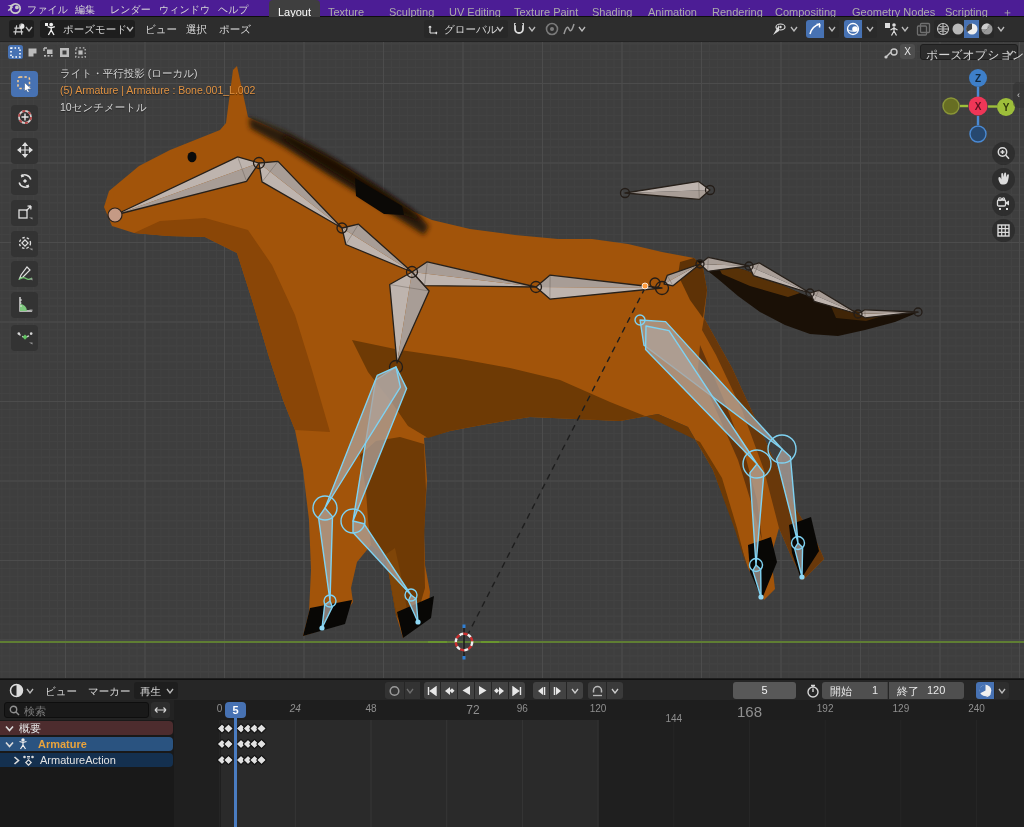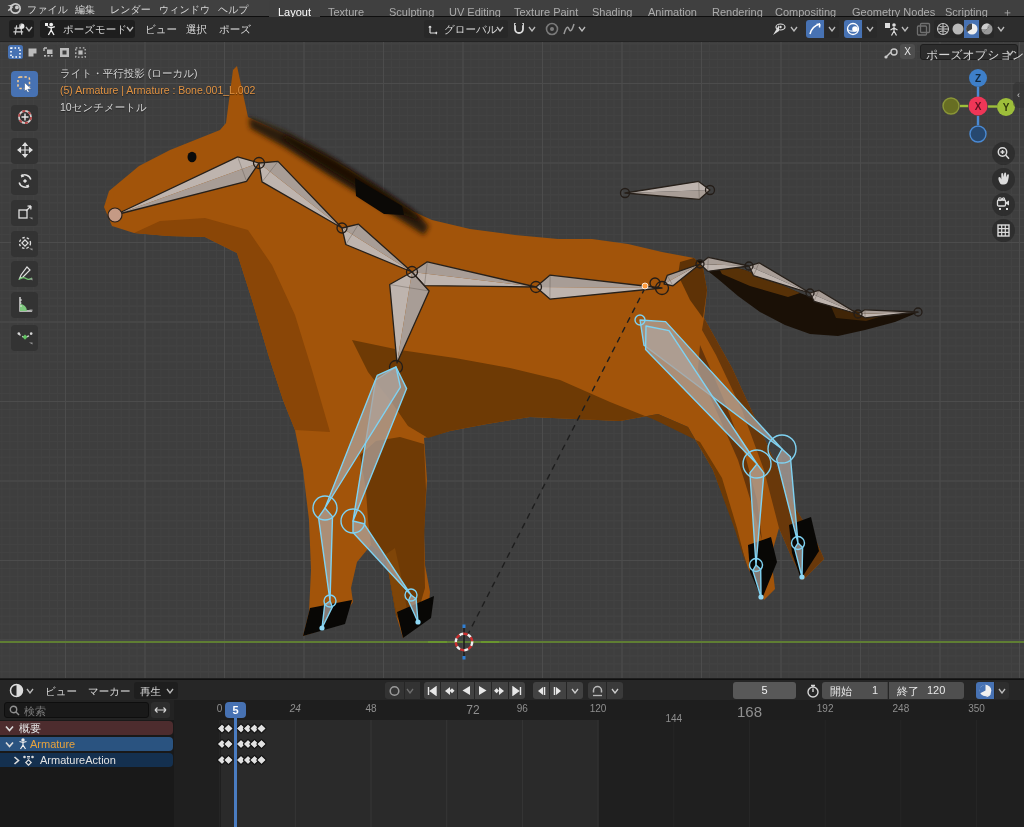--- a/index.html
+++ b/index.html
@@ -1,18 +1,18 @@
 <!DOCTYPE html>
 <html><head><meta charset="utf-8">
 <style>
 *{margin:0;padding:0;box-sizing:border-box}
 html,body{width:1024px;height:827px;overflow:hidden;background:#1d1d1d;
 font-family:"Liberation Sans",sans-serif;-webkit-font-smoothing:antialiased}
 .abs{position:absolute}
-#topbar{position:absolute;left:0;top:0;width:1024px;height:17px;background:#404040;border-bottom:1px solid #0e0e0e}
+#topbar{position:absolute;left:0;top:0;width:1024px;height:17px;background:#4c1d95;border-bottom:1px solid #0e0e0e}
 .menu{position:absolute;top:2px;font-size:10px;color:#d6d6d6;line-height:15px}
 .tab{position:absolute;top:0;font-size:11px;color:#ababab;line-height:16px;padding:4px 9px;border-radius:4px 4px 0 0}
 .tab.on{background:#3f3f3f;color:#fff}
 #hdr2{position:absolute;left:0;top:17px;width:1024px;height:25px;background:#2d2d2d;border-bottom:1px solid #232323}
 .h2t{position:absolute;font-size:10.5px;color:#dcdcdc;top:6px}
 .btnbox{position:absolute;background:#1e1e1e;border-radius:3px}
 #viewport{position:absolute;left:0;top:42px;width:1024px;height:636px;background:#3e3e3e;overflow:hidden}
 #vpsvg{position:absolute;left:0;top:-42px}
 .vptxt{position:absolute;font-size:10.5px;color:#d4d4d4;text-shadow:0 1px 1px rgba(0,0,0,0.5)}
 .toolbtn{position:absolute;left:11px;width:27px;height:26px;background:rgba(50,50,50,0.92);border-radius:4px}
@@ -585,22 +585,22 @@
  <div id="rlabels">
       <div style="position: absolute; top: 3px; font-size: 10px; color: rgb(143, 143, 143); transform: translateX(-50%); left: 219.6px;">0</div>
       <div style="position: absolute; top: 3px; font-size: 10px; color: rgb(143, 143, 143); transform: translateX(-50%); left: 295.296px; font-style: italic;">24</div>
       <div style="position: absolute; top: 3px; font-size: 10px; color: rgb(143, 143, 143); transform: translateX(-50%); left: 370.992px;">48</div>
       <div style="position: absolute; top: 3px; font-size: 12px; color: rgb(143, 143, 143); transform: translateX(-50%); left: 473px;">72</div>
       <div style="position: absolute; top: 3px; font-size: 10px; color: rgb(143, 143, 143); transform: translateX(-50%); left: 522.384px;">96</div>
       <div style="position: absolute; top: 3px; font-size: 10px; color: rgb(143, 143, 143); transform: translateX(-50%); left: 598.08px;">120</div>
       <div style="position: absolute; top: 13px; font-size: 10px; color: rgb(143, 143, 143); transform: translateX(-50%); left: 673.776px;">144</div>
       <div style="position: absolute; top: 3px; font-size: 15px; color: rgb(143, 143, 143); transform: translateX(-50%); left: 749.472px;">168</div>
       <div style="position: absolute; top: 3px; font-size: 10px; color: rgb(143, 143, 143); transform: translateX(-50%); left: 825.168px;">192</div>
-      <div style="position: absolute; top: 3px; font-size: 10px; color: rgb(143, 143, 143); transform: translateX(-50%); left: 900.864px;">248</div>
-      <div style="position: absolute; top: 3px; font-size: 10px; color: rgb(143, 143, 143); transform: translateX(-50%); left: 976.56px;">350</div>
+      <div style="position: absolute; top: 3px; font-size: 10px; color: rgb(143, 143, 143); transform: translateX(-50%); left: 900.864px;">129</div>
+      <div style="position: absolute; top: 3px; font-size: 10px; color: rgb(143, 143, 143); transform: translateX(-50%); left: 976.56px;">240</div>
     </div>
 
  <div class="abs" style="left:0;top:0;width:174px;height:20px;background:#232323"></div>
  <div class="abs" style="left:4px;top:2px;width:145px;height:16px;background:#191919;border:1px solid #0e0e0e;border-radius:3px"></div>
  <svg class="abs" style="left:9px;top:5px" width="11" height="11" viewBox="0 0 11 11">
   <circle cx="4.5" cy="4.5" r="3.2" fill="none" stroke="#909090" stroke-width="1.4"></circle>
   <path d="M7 7 L10 10" stroke="#909090" stroke-width="1.4"></path>
  </svg>
  <span class="abs" style="left:24px;top:4px;font-size:11px;color:#7c7c7c">検索</span>
  <div class="abs" style="left:151px;top:2px;width:19px;height:16px;background:#2d2d2d;border-radius:3px"></div>
@@ -614,21 +614,21 @@
   <span style="position:absolute;left:19px">概要</span>
  </div>
  <div class="chan" style="top:37px;background:#2a5380">
   <svg class="abs" style="left:5px;top:4px" width="9" height="7" viewBox="0 0 9 7">
         <path d="M1 1.5 L4.5 5.5 L8 1.5" fill="none" stroke="#dcdcdc" stroke-width="1.6"></path>
       </svg>
   <svg class="abs" style="left:17px;top:1px" width="12" height="12" viewBox="0 0 12 12">
    <circle cx="6" cy="2" r="1.7" fill="#eee"></circle>
    <path d="M6 4 L6 7 M6 4.5 L2.5 3.5 M6 4.5 L9.5 3.5 M6 7 L3.5 11 M6 7 L8.5 11" stroke="#eee" stroke-width="1.2" fill="none"></path>
   </svg>
-  <span style="position:absolute;left:30px;color:#e8a33c;font-weight:normal">Armature</span>
+  <span style="position:absolute;left:38px;color:#e8a33c;font-weight:bold">Armature</span>
  </div>
  <div class="chan" style="top:53px;background:#14304f">
   <svg class="abs" style="left:13px;top:3px" width="7" height="9" viewBox="0 0 7 9">
         <path d="M1.5 1 L5.5 4.5 L1.5 8" fill="none" stroke="#dcdcdc" stroke-width="1.6"></path>
       </svg>
   <svg class="abs" style="left:23px;top:2px" width="11" height="11" viewBox="0 0 11 11">
    <circle cx="1.5" cy="2" r="1.3" fill="#ddd"></circle>
         <circle cx="9.5" cy="2" r="1.3" fill="#ddd"></circle>
    <path d="M4 1.5 H7 M4 3 H7" stroke="#ddd" stroke-width="1"></path>
    <rect x="3.6" y="5.6" width="3.8" height="3.8" transform="rotate(45 5.5 7.5)" fill="none" stroke="#ddd" stroke-width="1.2"></rect>

